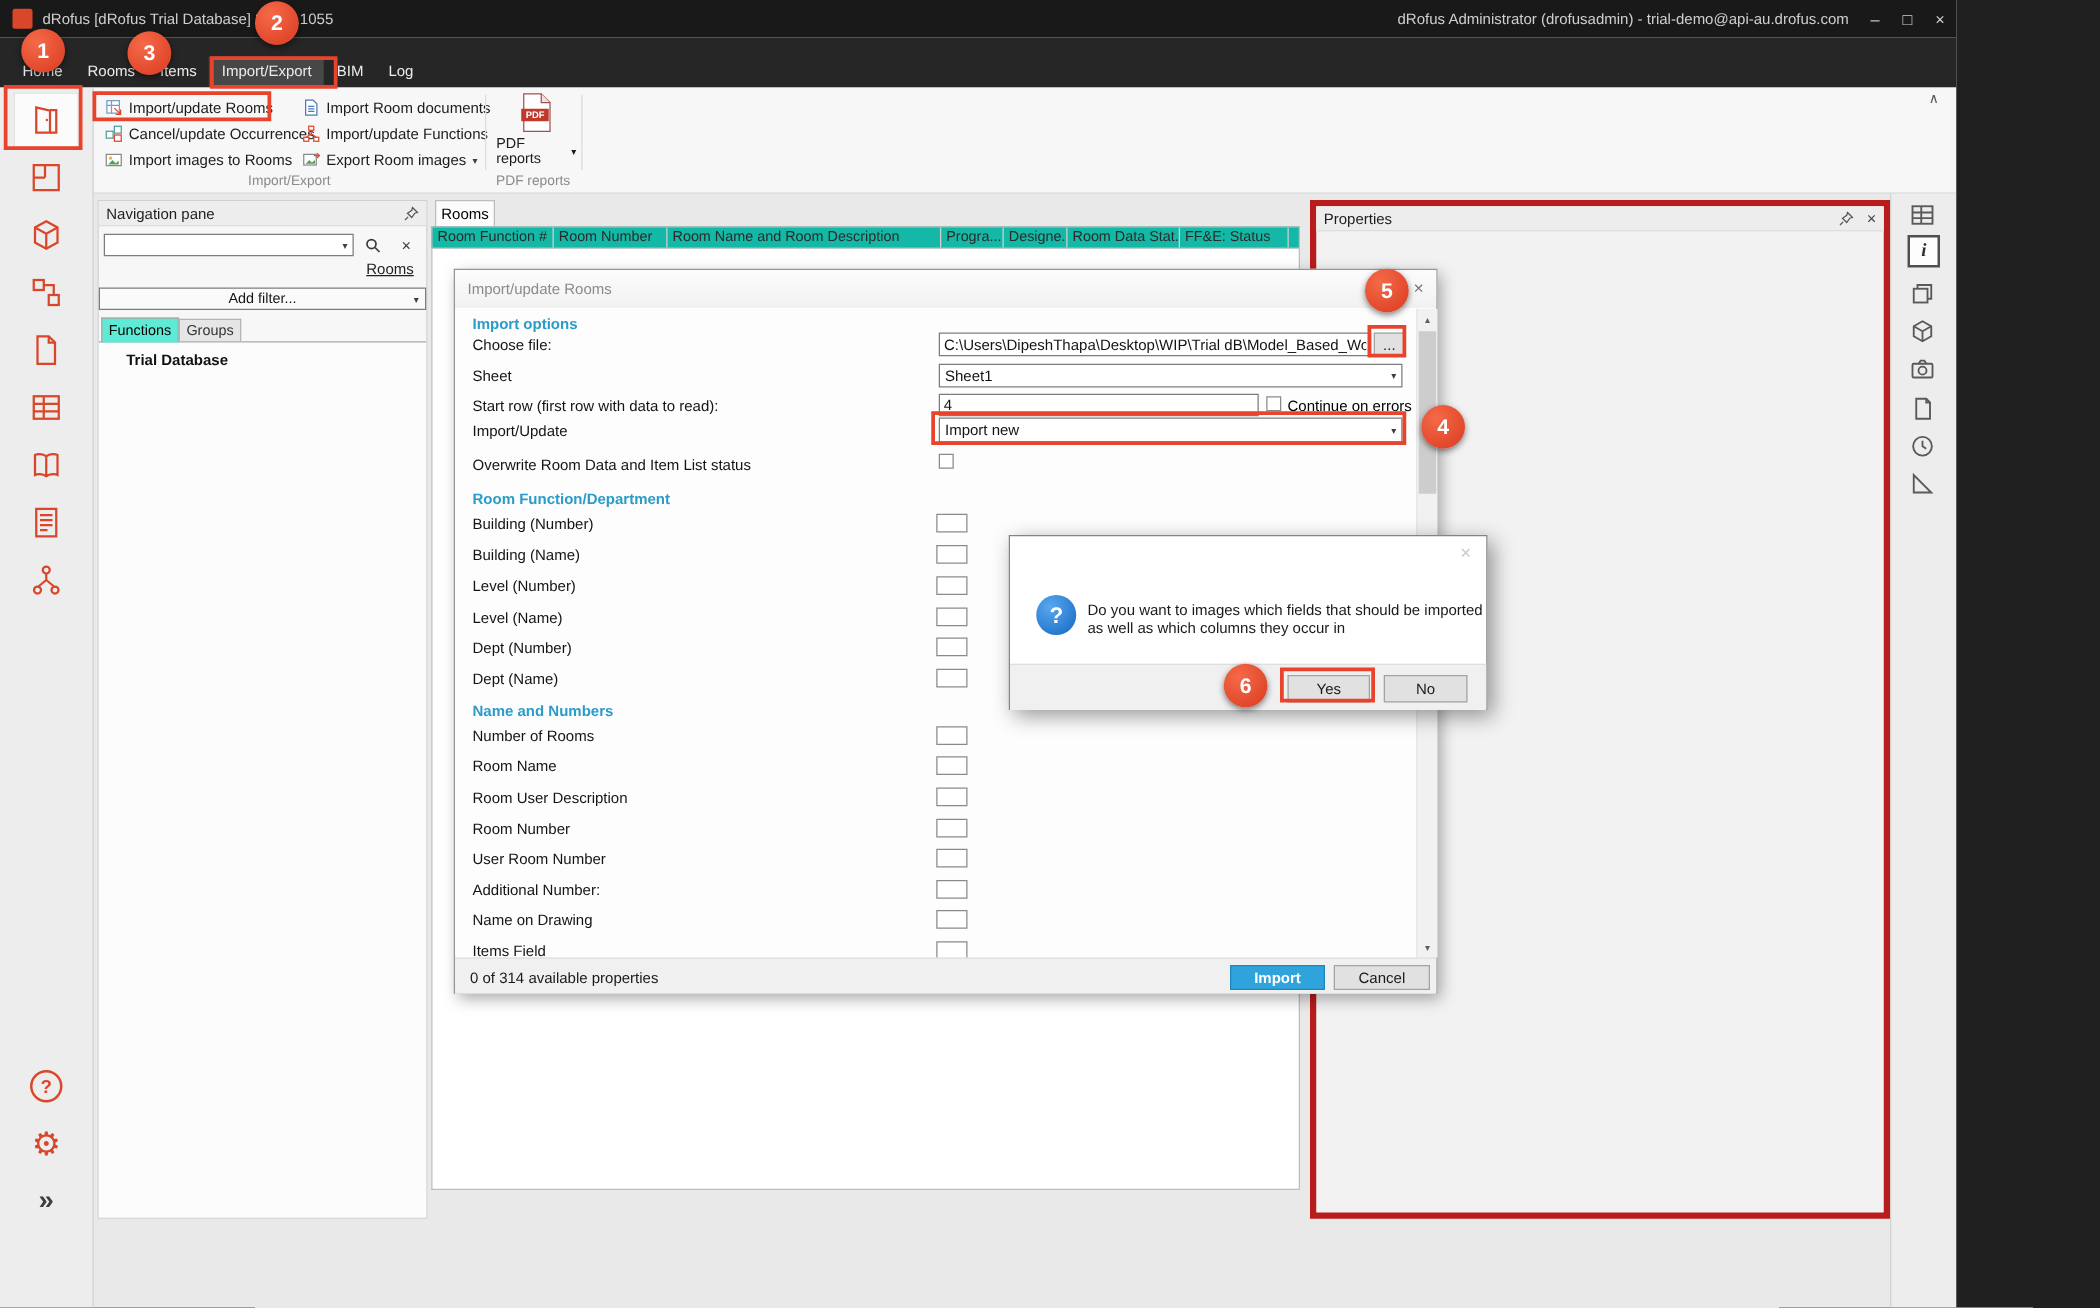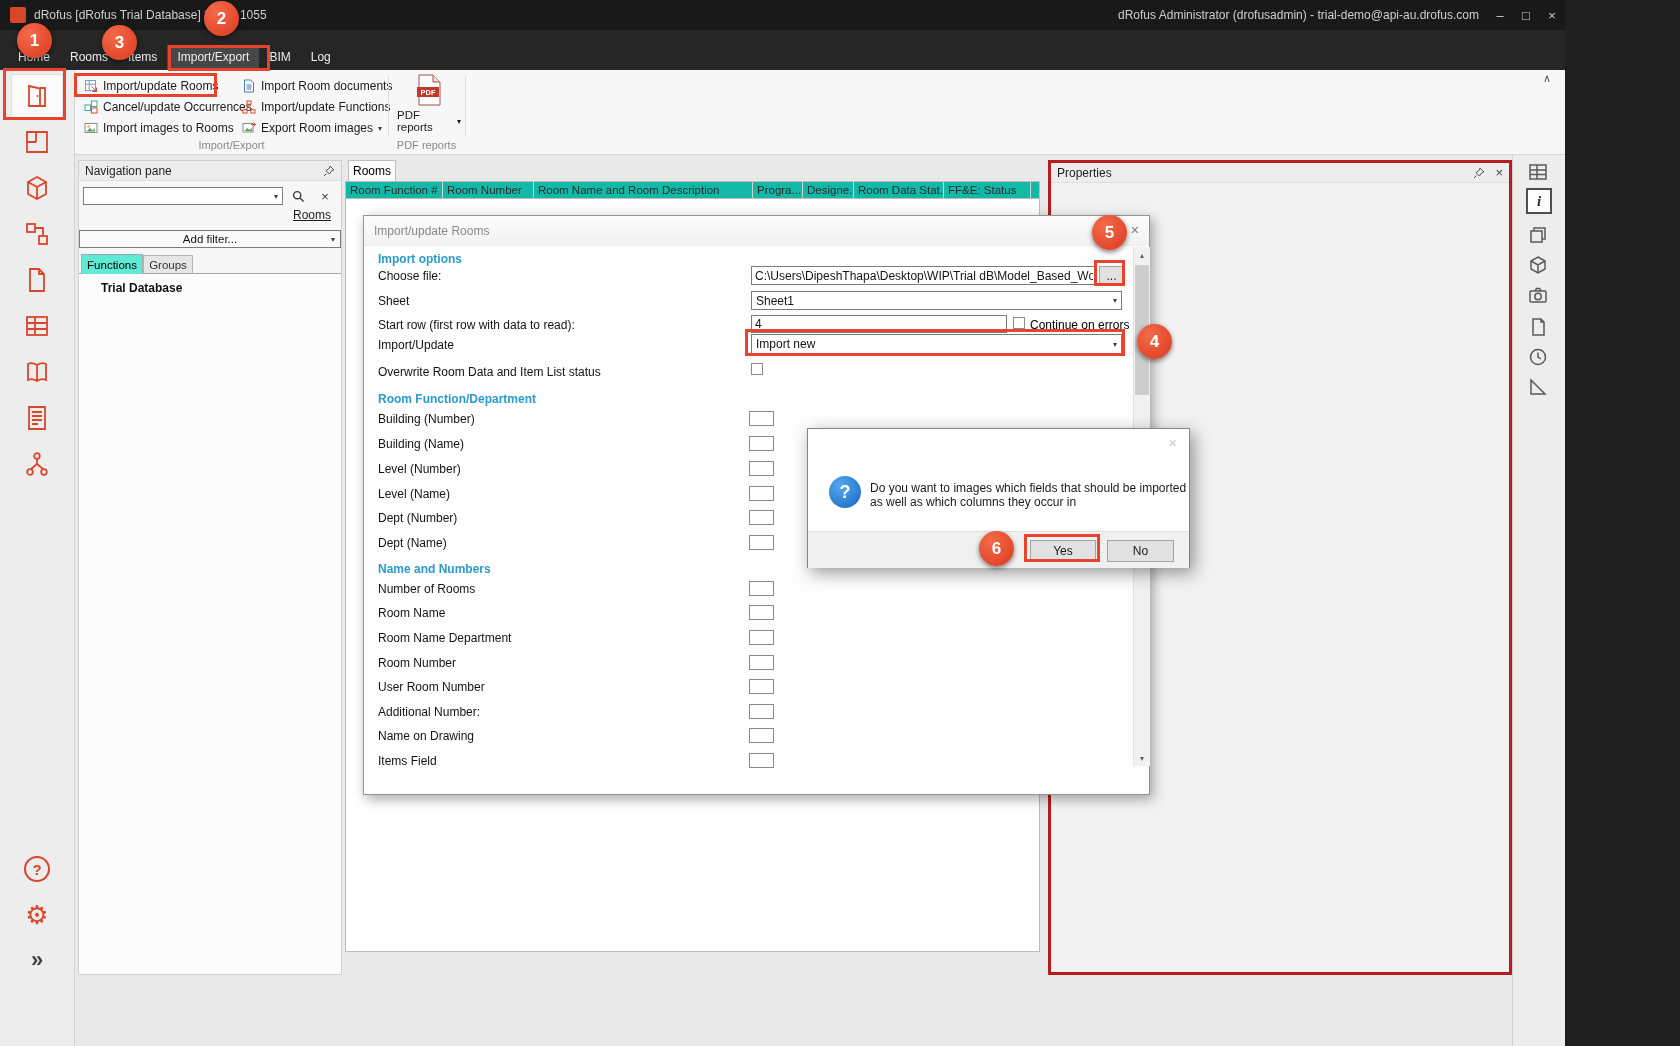--- a/index.html
+++ b/index.html
@@ -256,21 +256,21 @@
           <span>Room Data Stat...</span>
         </div>
       <div class="th" style="width:87px">
           <span>FF&amp;E: Status</span>
         </div>
       <div class="th" style="flex:1;border-right:none"></div>
     </div>
     <div class="abs" style="left:0;top:39px;width:695px;height:753px;background:#fff;border:1px solid #bdbdbd;border-top:none"></div>
   </div>
 
-  <div class="abs" id="propspanel" style="left:1048px;top:160px;width:464px;height:815px;background:#f2f2f2;border:3px solid #b91c1c">
+  <div class="abs" id="propspanel" style="left:1048px;top:160px;width:464px;height:815px;background:#f2f2f2;border:5px solid #b91c1c">
     <div class="phead">
       <span>Properties</span>
       <svg style="margin-left:auto;margin-right:10px" width="12" height="12" viewBox="0 0 12 12">
           <path d="M7 1l4 4-2.2.6L6.4 9 3 5.6 6.4 3.2z" fill="none" stroke="#555"></path>
           <path d="M3.5 8.5L1 11" stroke="#555"></path>
         </svg>
       <span style="color:#444;font-size:13px">×</span>
     </div>
   </div>
 
@@ -370,21 +370,21 @@
     <div class="fbox" style="top:294px"></div>
     <div class="dl" style="top:320px">Dept (Name)</div>
     <div class="fbox" style="top:319px"></div>
 
     <div class="sect" style="left:14px;top:346px">Name and Numbers</div>
 
     <div class="dl" style="top:366px">Number of Rooms</div>
     <div class="fbox" style="top:365px"></div>
     <div class="dl" style="top:390px">Room Name</div>
     <div class="fbox" style="top:389px"></div>
-    <div class="dl" style="top:415px">Room Name Department</div>
+    <div class="dl" style="top:415px">Room User Description</div>
     <div class="fbox" style="top:414px"></div>
     <div class="dl" style="top:440px">Room Number</div>
     <div class="fbox" style="top:439px"></div>
     <div class="dl" style="top:464px">User Room Number</div>
     <div class="fbox" style="top:463px"></div>
     <div class="dl" style="top:489px">Additional Number:</div>
     <div class="fbox" style="top:488px"></div>
     <div class="dl" style="top:513px">Name on Drawing</div>
     <div class="fbox" style="top:512px"></div>
     <div class="dl" style="top:538px">Items Field</div>
@@ -393,20 +393,29 @@
     <div class="abs" style="left:769px;top:31px;width:17px;height:519px;background:#f1f1f1;border-left:1px solid #e3e3e3">
       <div class="abs" style="left:0;top:0;width:16px;height:16px;display:flex;align-items:center;justify-content:center;font-size:8px;color:#5f5f5f">
           <span>▴</span>
         </div>
       <div class="abs" style="left:1px;top:18px;width:14px;height:130px;background:#cdcdcd"></div>
       <div class="abs" style="left:0;bottom:0;width:16px;height:16px;display:flex;align-items:center;justify-content:center;font-size:8px;color:#5f5f5f">
           <span>▾</span>
         </div>
     </div>
 
+    <div class="abs" style="left:0;top:550px;width:785px;height:29px;background:#f0f0f0;border-top:1px solid #dddddd;z-index:3">
+      <span class="abs" style="left:12px;top:8px;font-size:12px;color:#1a1a1a">0 of 314 available properties</span>
+      <div class="btn" style="left:620px;top:5px;width:76px;height:20px;background:#2fa3dc;border-color:#1d86ba;color:#fff;font-weight:bold">
+          <span>Import</span>
+        </div>
+      <div class="btn" style="left:703px;top:5px;width:77px;height:20px">
+          <span>Cancel</span>
+        </div>
+    </div>
   </div>
 
   <div class="abs" id="msgbox" style="left:807px;top:428px;width:383px;height:140px;background:#fff;border:1px solid #848484;box-shadow:4px 5px 16px rgba(0,0,0,.4);z-index:20">
     <span class="abs" style="right:12px;top:5px;font-size:15px;color:#c9c9c9">×</span>
     <div class="abs" style="left:21px;top:47px;width:32px;height:32px;border-radius:50%;background:radial-gradient(circle at 35% 30%,#57a7ef,#1467c0);color:#fff;font-size:18px;font-weight:bold;display:flex;align-items:center;justify-content:center">
       <span>?</span>
     </div>
     <div class="abs" style="left:62px;top:52px;font-size:12px;color:#1a1a1a;white-space:nowrap">Do you want to images which fields that should be imported</div>
     <div class="abs" style="left:62px;top:66px;font-size:12px;color:#1a1a1a;white-space:nowrap">as well as which columns they occur in</div>
     <div class="abs" style="left:0;top:102px;width:381px;height:37px;background:#f0f0f0;border-top:1px solid #dfdfdf">

